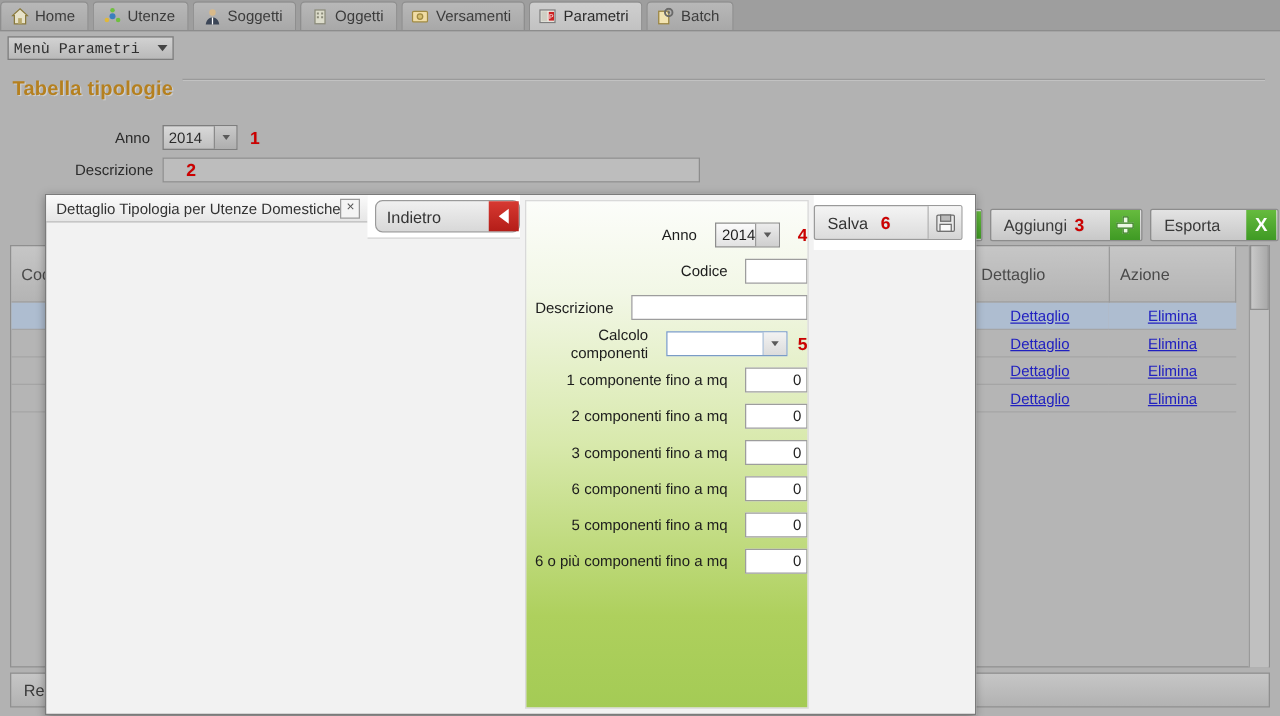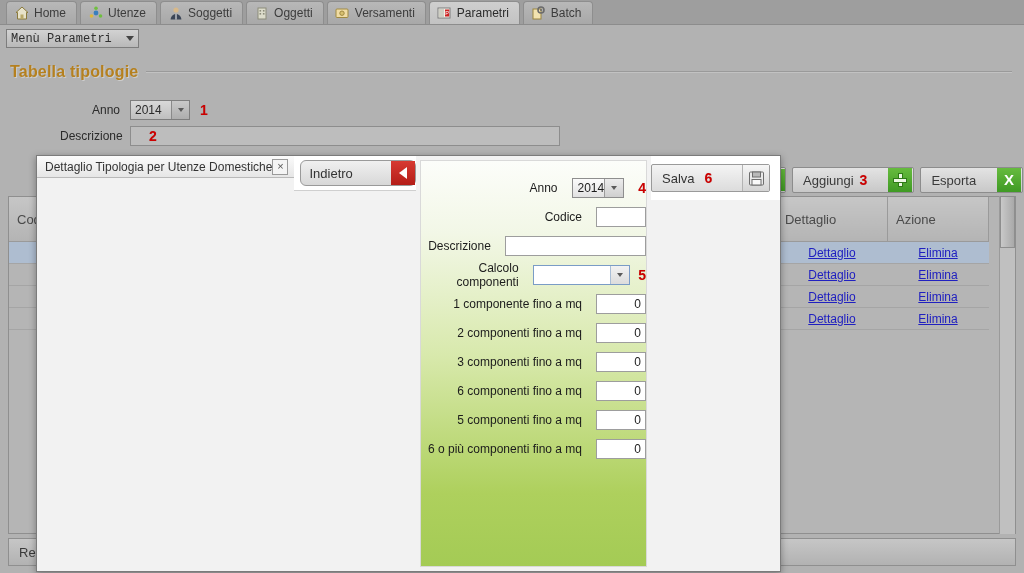--- a/index.html
+++ b/index.html
@@ -18,21 +18,20 @@
   }
 
   
   .tabbar {
     position: absolute; top: 0; left: 0;
     width: 1024px; height: 25px;
     background: #9e9e9e;
     border-bottom: 1px solid #8c8c8c;
     display: flex;
     align-items: flex-end;
-    padding-left: 6px;
     box-sizing: border-box;
   }
   .tab {
     display: flex; align-items: center;
     gap: 5px;
     height: 23px;
     padding: 0 10px 0 7px;
     margin-right: 3px;
     background: linear-gradient(180deg,#b8b8b8 0%, #a8a8a8 100%);
     border: 1px solid #8e8e8e;
@@ -74,21 +73,21 @@
   .arrow-dn {
     width: 0; height: 0;
     border-left: 4px solid transparent;
     border-right: 4px solid transparent;
     border-top: 5px solid #444;
   }
 
   
   .page-title-wrap {
     position: absolute; top: 63px; left: 10px; right: 12px;
-    display: flex; align-items: center; gap: 8px;
+    display: flex; gap: 8px;
   }
   .page-title {
     font-size: 16px; font-weight: bold;
     color: #b5801f;
     text-shadow: 1px 1px 0 rgba(255,255,255,0.35);
     letter-spacing: .2px;
     white-space: nowrap;
   }
   .title-rule {
     flex: 1; height: 1px; background: #9a9a9a;

